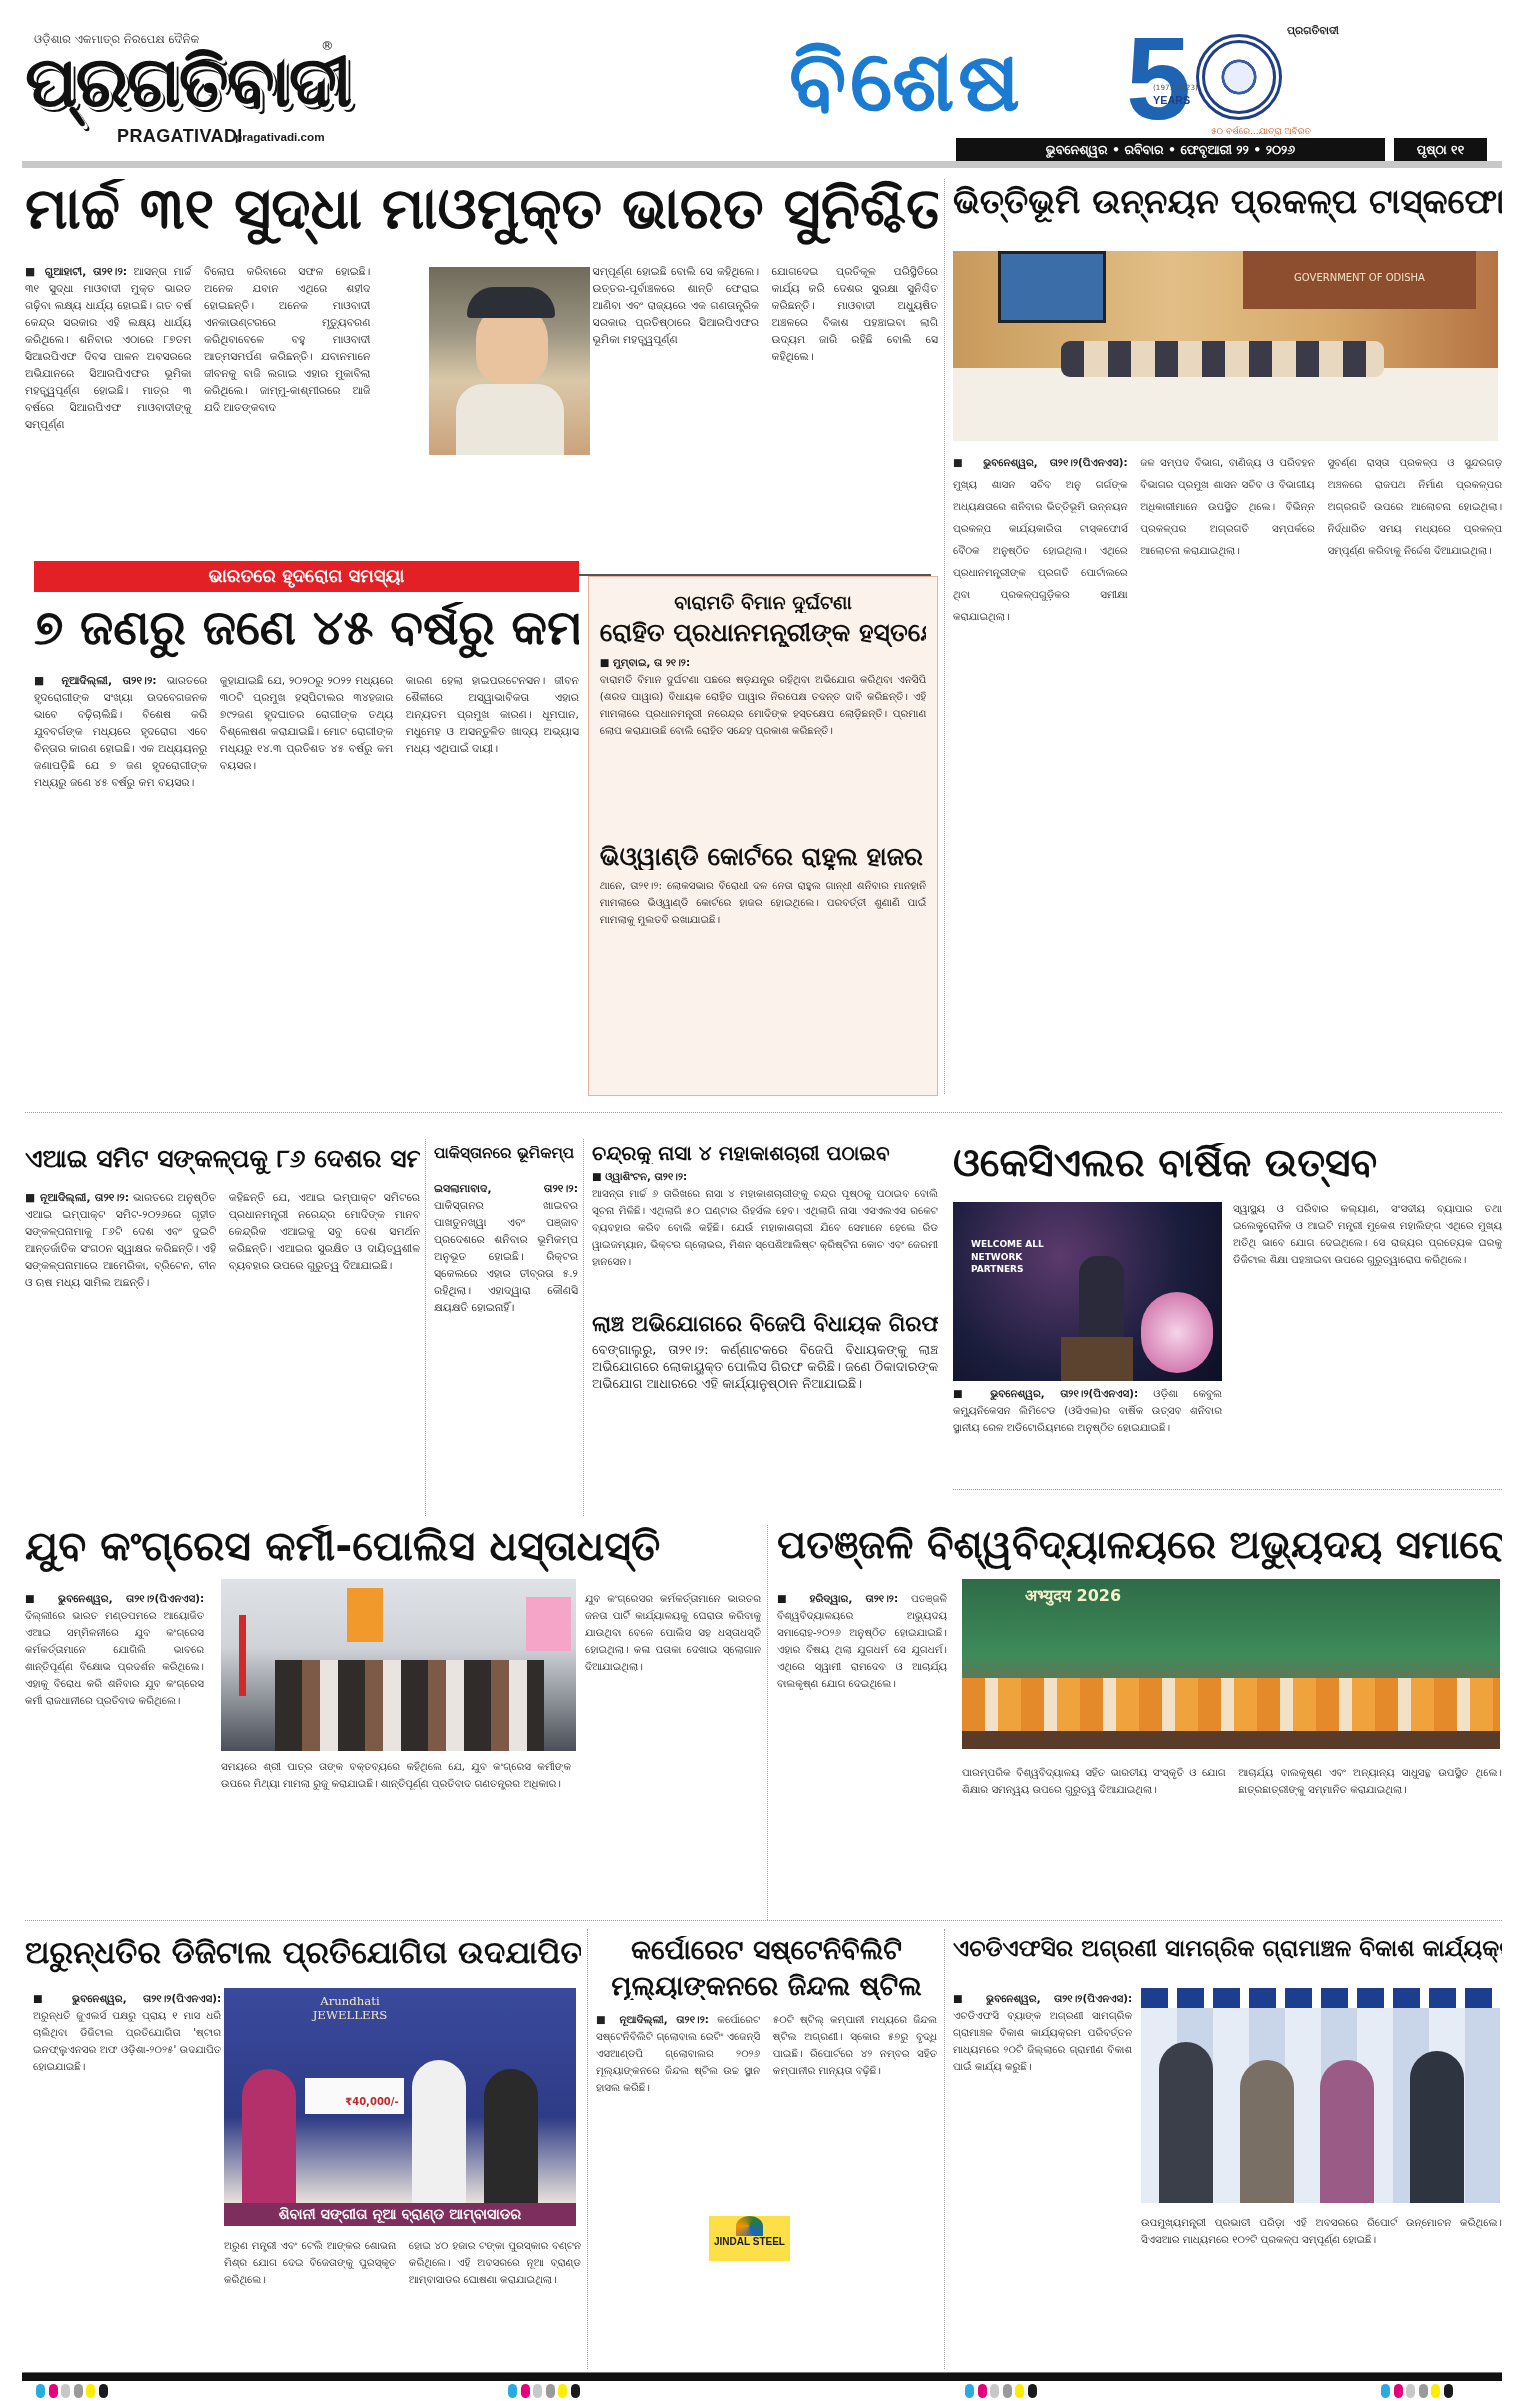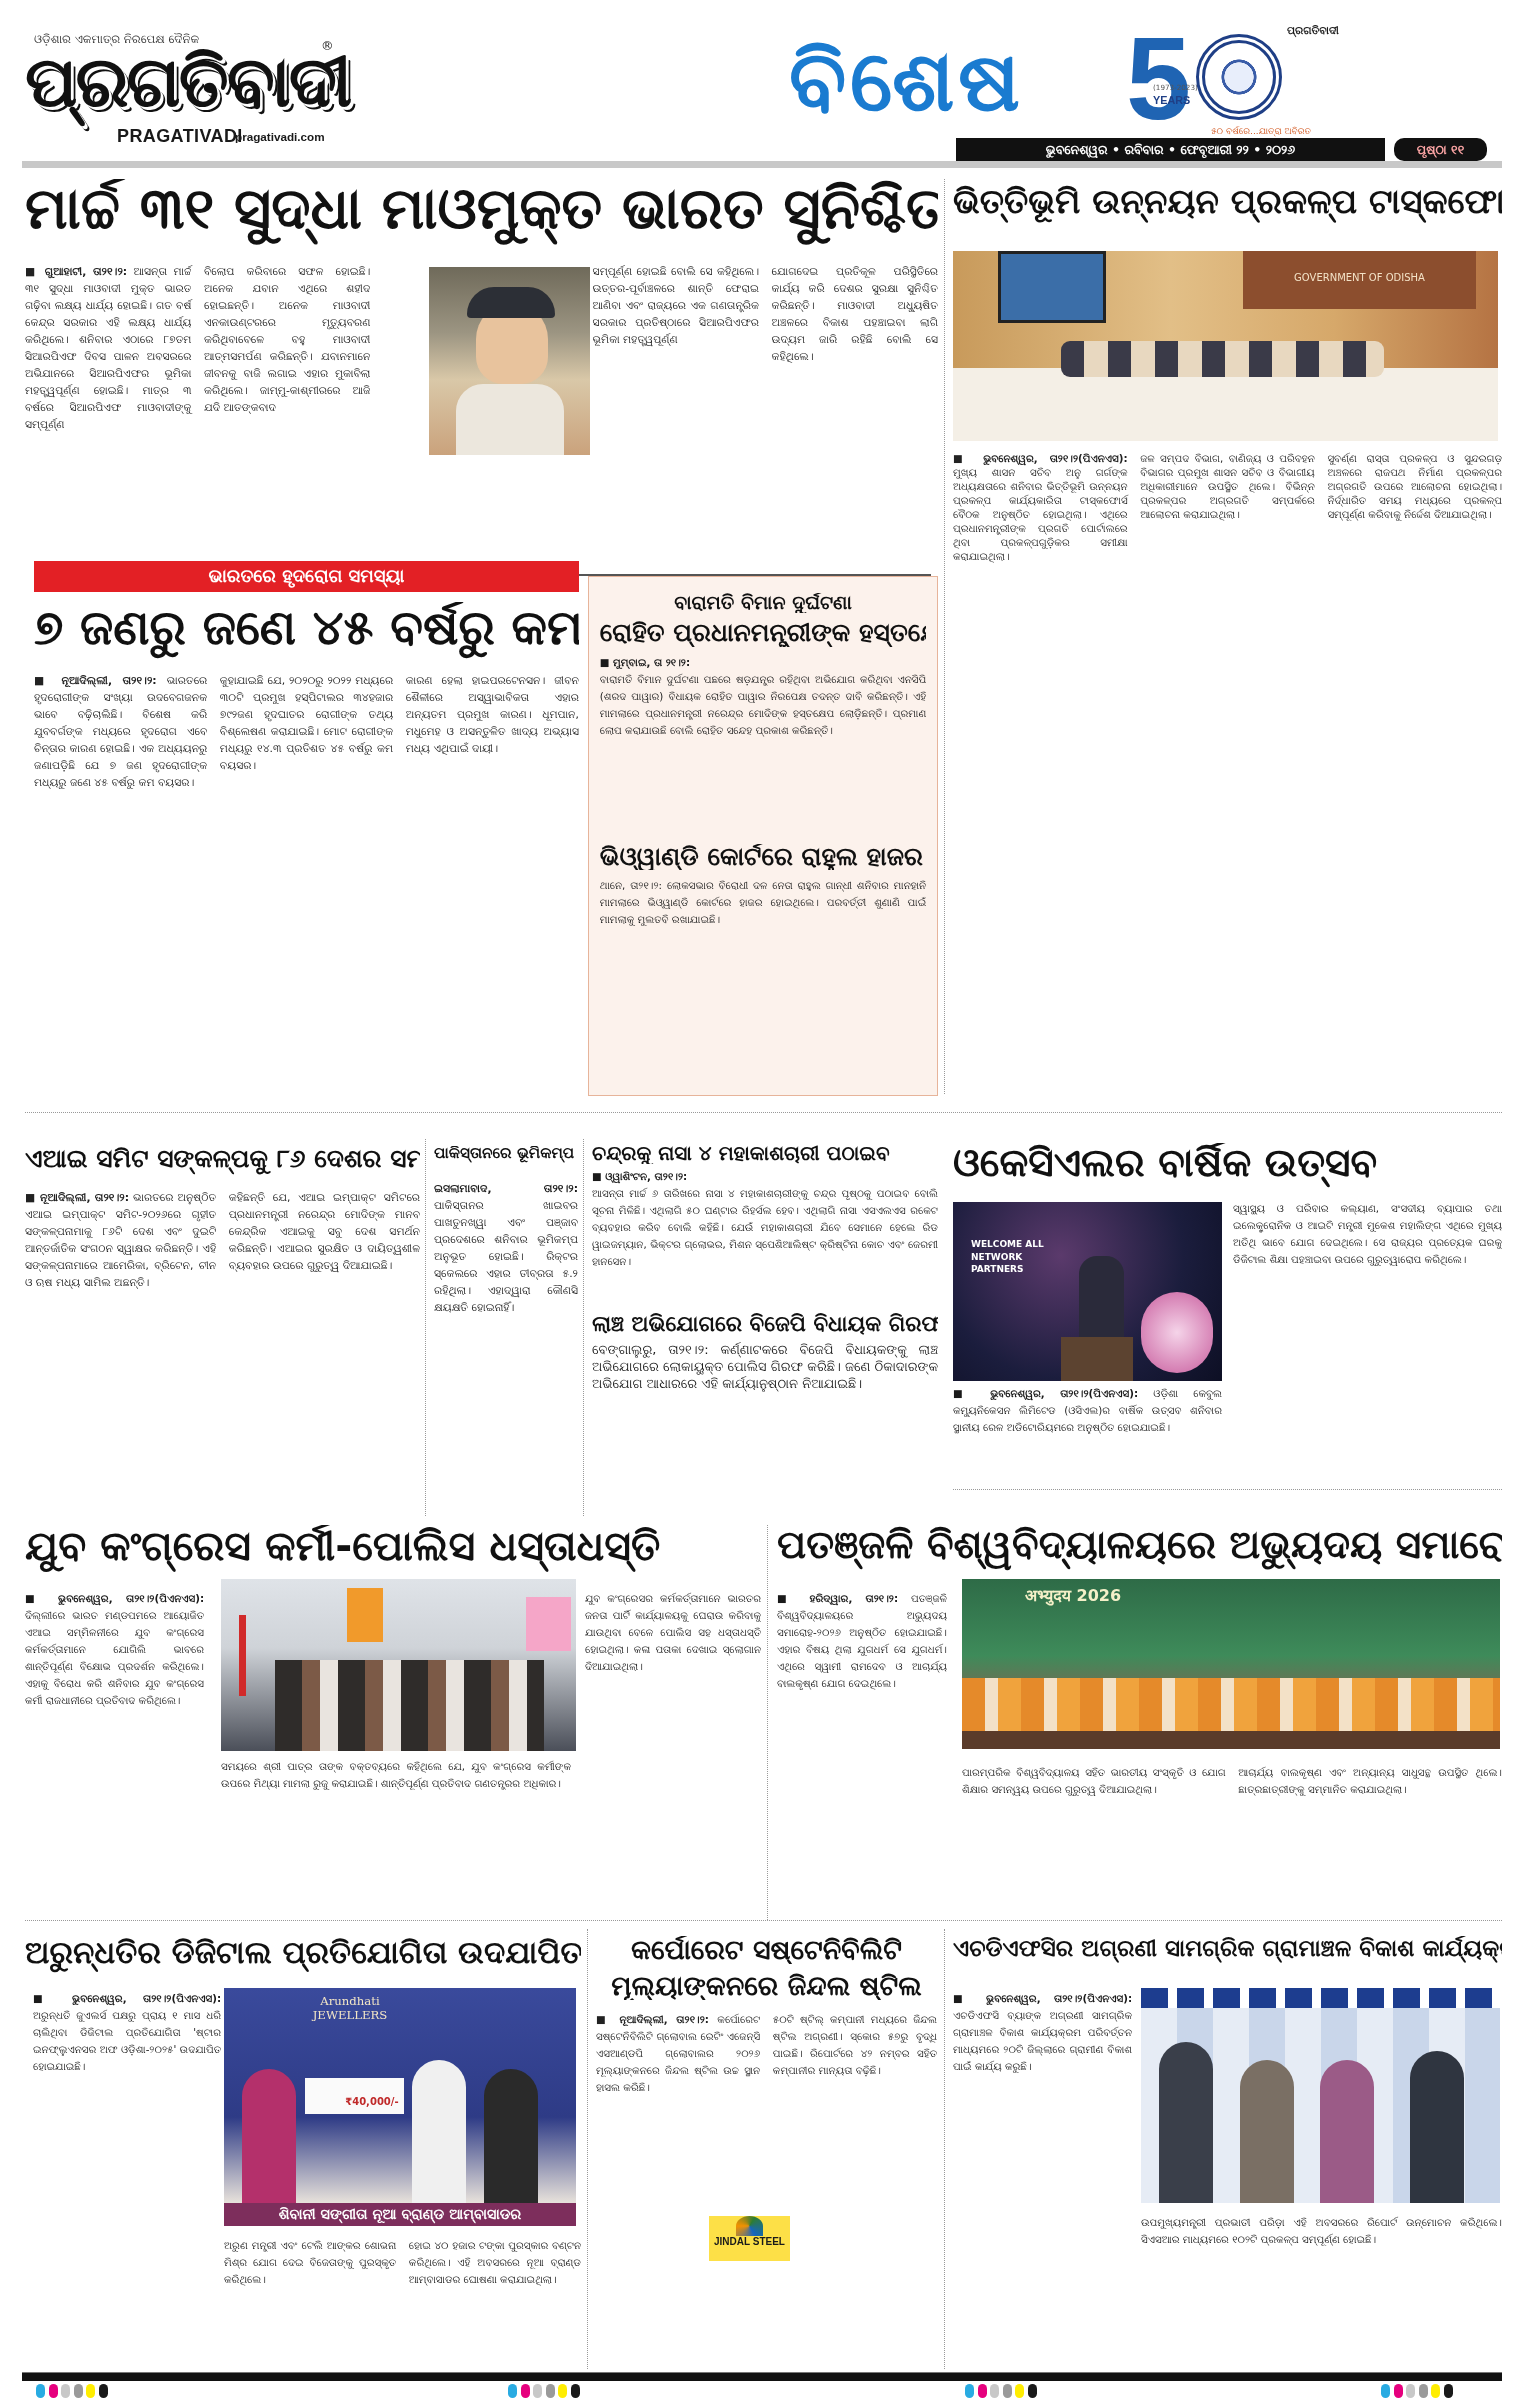--- a/index.html
+++ b/index.html
@@ -16,21 +16,21 @@
   .section-title { position: absolute; left: 789px; top: 39px; font-family: "DejaVu Sans", sans-serif; font-weight: bold; font-size: 84px; color: #1a7bd0; line-height: 1; letter-spacing: 3.6px; }
   .jubilee { position: absolute; left: 1126px; top: 20px; width: 377px; height: 126px; }
   .jubilee .five { position: absolute; left: 0; top: 0; font-family: "Liberation Sans", sans-serif; font-size: 117px; font-weight: bold; color: #1f64b3; line-height: 1; }
   .jubilee .years { position: absolute; left: 27px; top: 74px; font-family: "Liberation Sans", sans-serif; font-size: 10.8px; font-weight: bold; color: #1f3f86; }
   .jubilee .span { position: absolute; left: 27px; top: 63px; font-size: 7.2px; color: #555; }
   .jubilee .seal { position: absolute; left: 70px; top: 14.4px; width: 86px; height: 86px; border-radius: 50%; border: 9px double #1f3f86; background: radial-gradient(circle, #e8eefb 0 30%, #3a5da8 31% 36%, #fff 37% 100%); }
   .jubilee .brand { position: absolute; left: 99px; top: 3.6px; font-size: 10.8px; font-weight: bold; }
   .jubilee .motto { position: absolute; left: 85px; top: 106px; font-size: 9px; color: #d1541b; }
   .grey-rule { position: absolute; left: 22.4px; top: 161px; width: 1480px; height: 7.2px; background: #c8c8c8; }
   .dateline { position: absolute; left: 956px; top: 138px; width: 429px; height: 23px; background: #111; color: #fff; font-size: 12.6px; font-weight: bold; text-align: center; line-height: 23px; }
-  .pageno { position: absolute; left: 1394px; top: 138px; width: 93px; height: 23px; background: #111; color: #fca5a5; font-size: 12.6px; font-weight: bold; text-align: center; line-height: 23px; border-radius: 10px; }
+  .pageno { position: absolute; left: 1394px; top: 138px; width: 93px; height: 23px; background: #111; color: #ffffff; font-size: 12.6px; font-weight: bold; text-align: center; line-height: 23px; }
 
   
   .story { position: absolute; overflow: hidden; }
   .headline { font-weight: bold; line-height: 1.05; color: #111; white-space: nowrap; overflow: hidden; }
   .kicker-red { background: #e32025; color: #fff; font-weight: bold; text-align: center; }
   .body-cols { display: flex; gap: 12.6px; font-size: 10.8px; line-height: 17px; color: #222; }
   .body-cols > div { flex: 1; text-align: justify; }
   .dl { font-weight: bold; }
   .photo { position: absolute; overflow: hidden; }
   .vsep { position: absolute; border-left: 0.9px dotted #999; }
@@ -82,21 +82,21 @@
 <div class="photo" style="left:429px; top:267px; width:161px; height:188px; background:linear-gradient(180deg,#6f6a5a 0%,#9c9582 35%,#d9c8a8 60%,#caa27c 100%);">
   <div style="position:absolute;left:47px;top:36px;width:72px;height:81px;border-radius:36px 36px 27px 27px;background:#e8c39d;"></div>
   <div style="position:absolute;left:38px;top:20px;width:88px;height:30.5px;border-radius:36px 36px 5.4px 5.4px;background:#2c2f36;"></div>
   <div style="position:absolute;left:27px;top:117px;width:108px;height:72px;background:#ece7dd;border-radius:27px 27px 0 0;"></div>
 </div>
 <div class="solid-rule" style="left:34px; top:574px; width:897px;"></div>
 
 <div class="vsep" style="left:944px; top:179px; height:915px;"></div>
 <div class="story" style="left:953px; top:184px; width:549px; height:906px;">
   <div class="headline" style="font-size:34px; height:45px;">ଭିତ୍ତିଭୂମି ଉନ୍ନୟନ ପ୍ରକଳ୍ପ ଟାସ୍କଫୋର୍ସ ବୈଠକ</div>
-  <div class="body-cols" style="position:absolute; top:267px; left:0; width:549px; height:628px; font-size:10.3px; line-height:14px;">
+  <div class="body-cols" style="position:absolute; top:267px; left:0; width:549px; height:628px; font-size:10.3px; line-height:22px;">
     <div>
       <span class="dl">■ ଭୁବନେଶ୍ୱର, ତା୨୧।୨(ପିଏନଏସ):</span>
       <span>ମୁଖ୍ୟ ଶାସନ ସଚିବ ଅନୁ ଗର୍ଗଙ୍କ ଅଧ୍ୟକ୍ଷତାରେ ଶନିବାର ଭିତ୍ତିଭୂମି ଉନ୍ନୟନ ପ୍ରକଳ୍ପ କାର୍ଯ୍ୟକାରିତା ଟାସ୍କଫୋର୍ସ ବୈଠକ ଅନୁଷ୍ଠିତ ହୋଇଥିଲା। ଏଥିରେ ପ୍ରଧାନମନ୍ତ୍ରୀଙ୍କ ପ୍ରଗତି ପୋର୍ଟାଲରେ ଥିବା ପ୍ରକଳ୍ପଗୁଡ଼ିକର ସମୀକ୍ଷା କରାଯାଇଥିଲା।</span>
     </div>
     <div><span>ଜଳ ସମ୍ପଦ ବିଭାଗ, ବାଣିଜ୍ୟ ଓ ପରିବହନ ବିଭାଗର ପ୍ରମୁଖ ଶାସନ ସଚିବ ଓ ବିଭାଗୀୟ ଅଧିକାରୀମାନେ ଉପସ୍ଥିତ ଥିଲେ। ବିଭିନ୍ନ ପ୍ରକଳ୍ପର ଅଗ୍ରଗତି ସମ୍ପର୍କରେ ଆଲୋଚନା କରାଯାଇଥିଲା।</span></div>
     <div><span>ସୁବର୍ଣ୍ଣ ରାସ୍ତା ପ୍ରକଳ୍ପ ଓ ସୁନ୍ଦରଗଡ଼ ଅଞ୍ଚଳରେ ରାଜପଥ ନିର୍ମାଣ ପ୍ରକଳ୍ପର ଅଗ୍ରଗତି ଉପରେ ଆଲୋଚନା ହୋଇଥିଲା। ନିର୍ଦ୍ଧାରିତ ସମୟ ମଧ୍ୟରେ ପ୍ରକଳ୍ପ ସମ୍ପୂର୍ଣ୍ଣ କରିବାକୁ ନିର୍ଦ୍ଦେଶ ଦିଆଯାଇଥିଲା।</span></div>
   </div>
 </div>
 <div class="photo" style="left:953px; top:251px; width:545px; height:190px; background:linear-gradient(90deg,#c89a5b 0%,#e2bf87 40%,#d6a86a 70%,#b57343 100%);">
   <div style="position:absolute;left:45px;top:0;width:108px;height:72px;background:#3b6ea8;border:3.6px solid #222;"></div>

